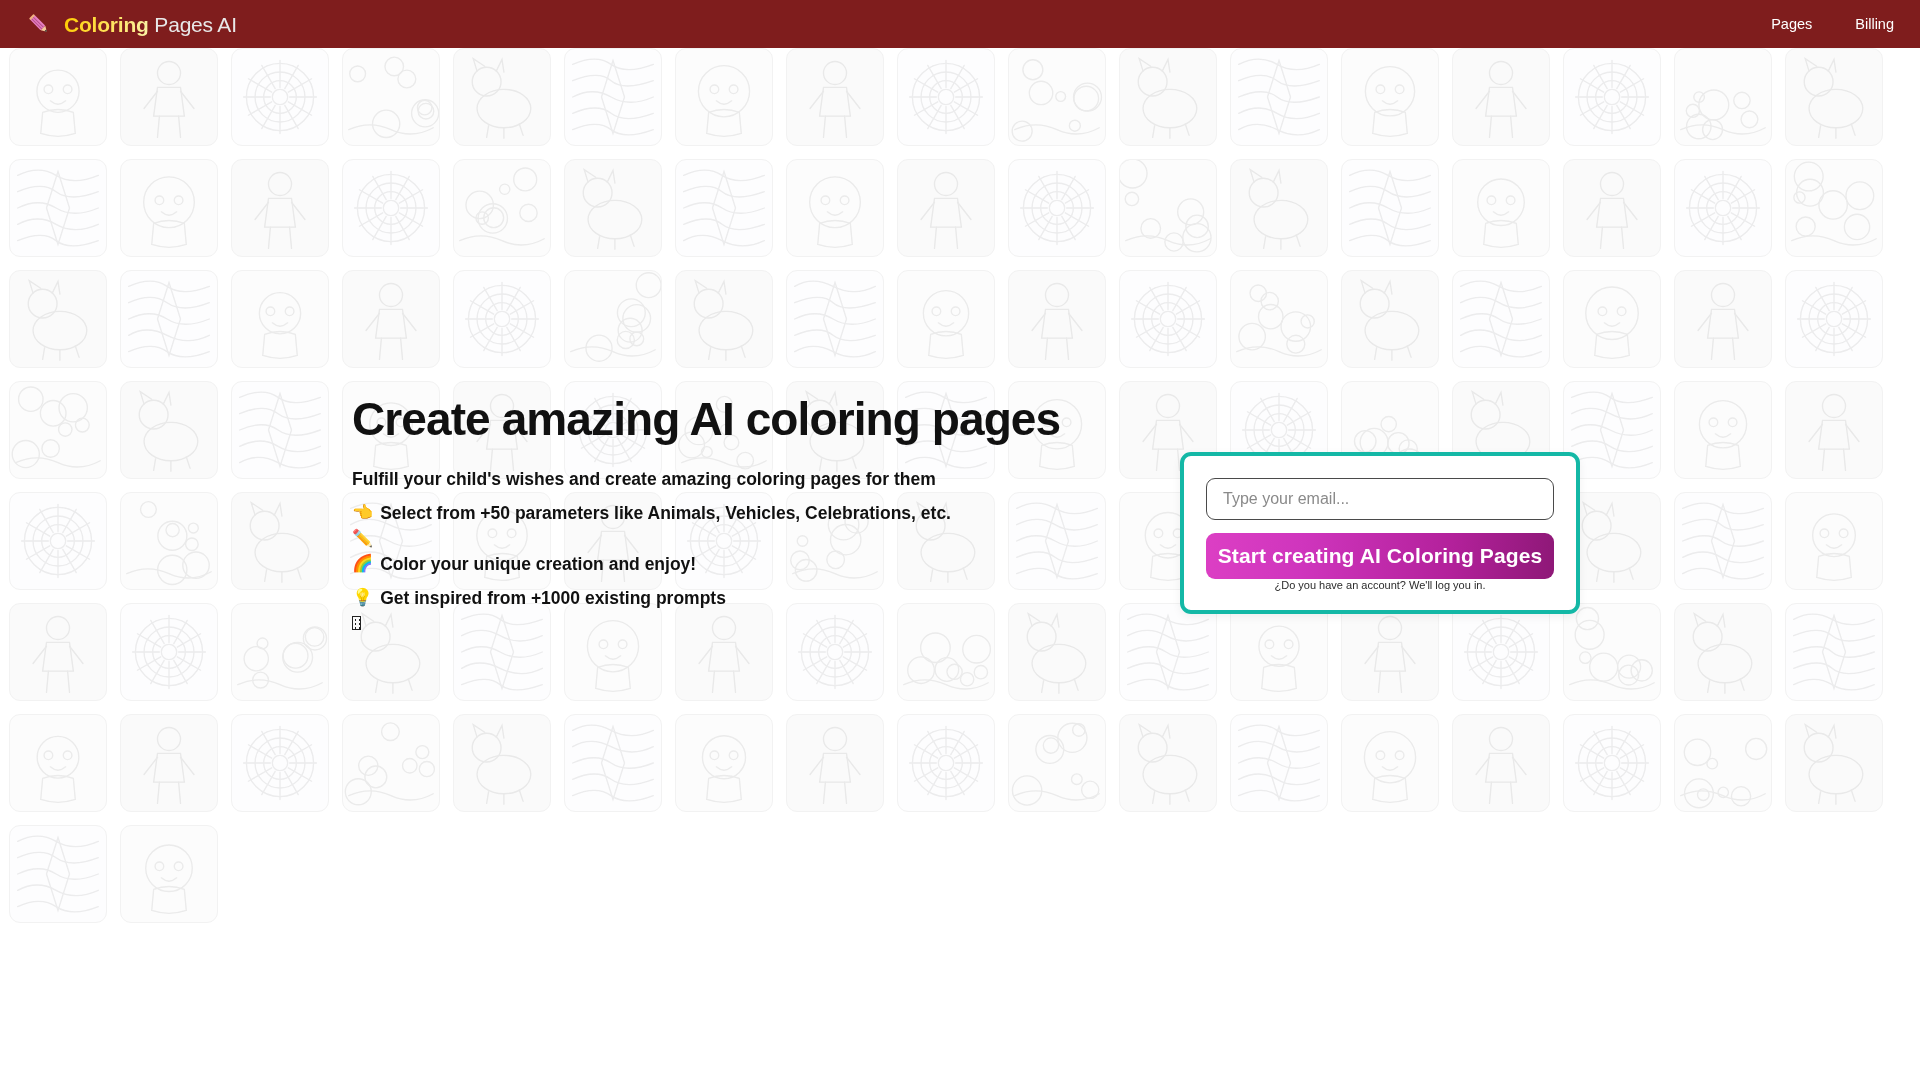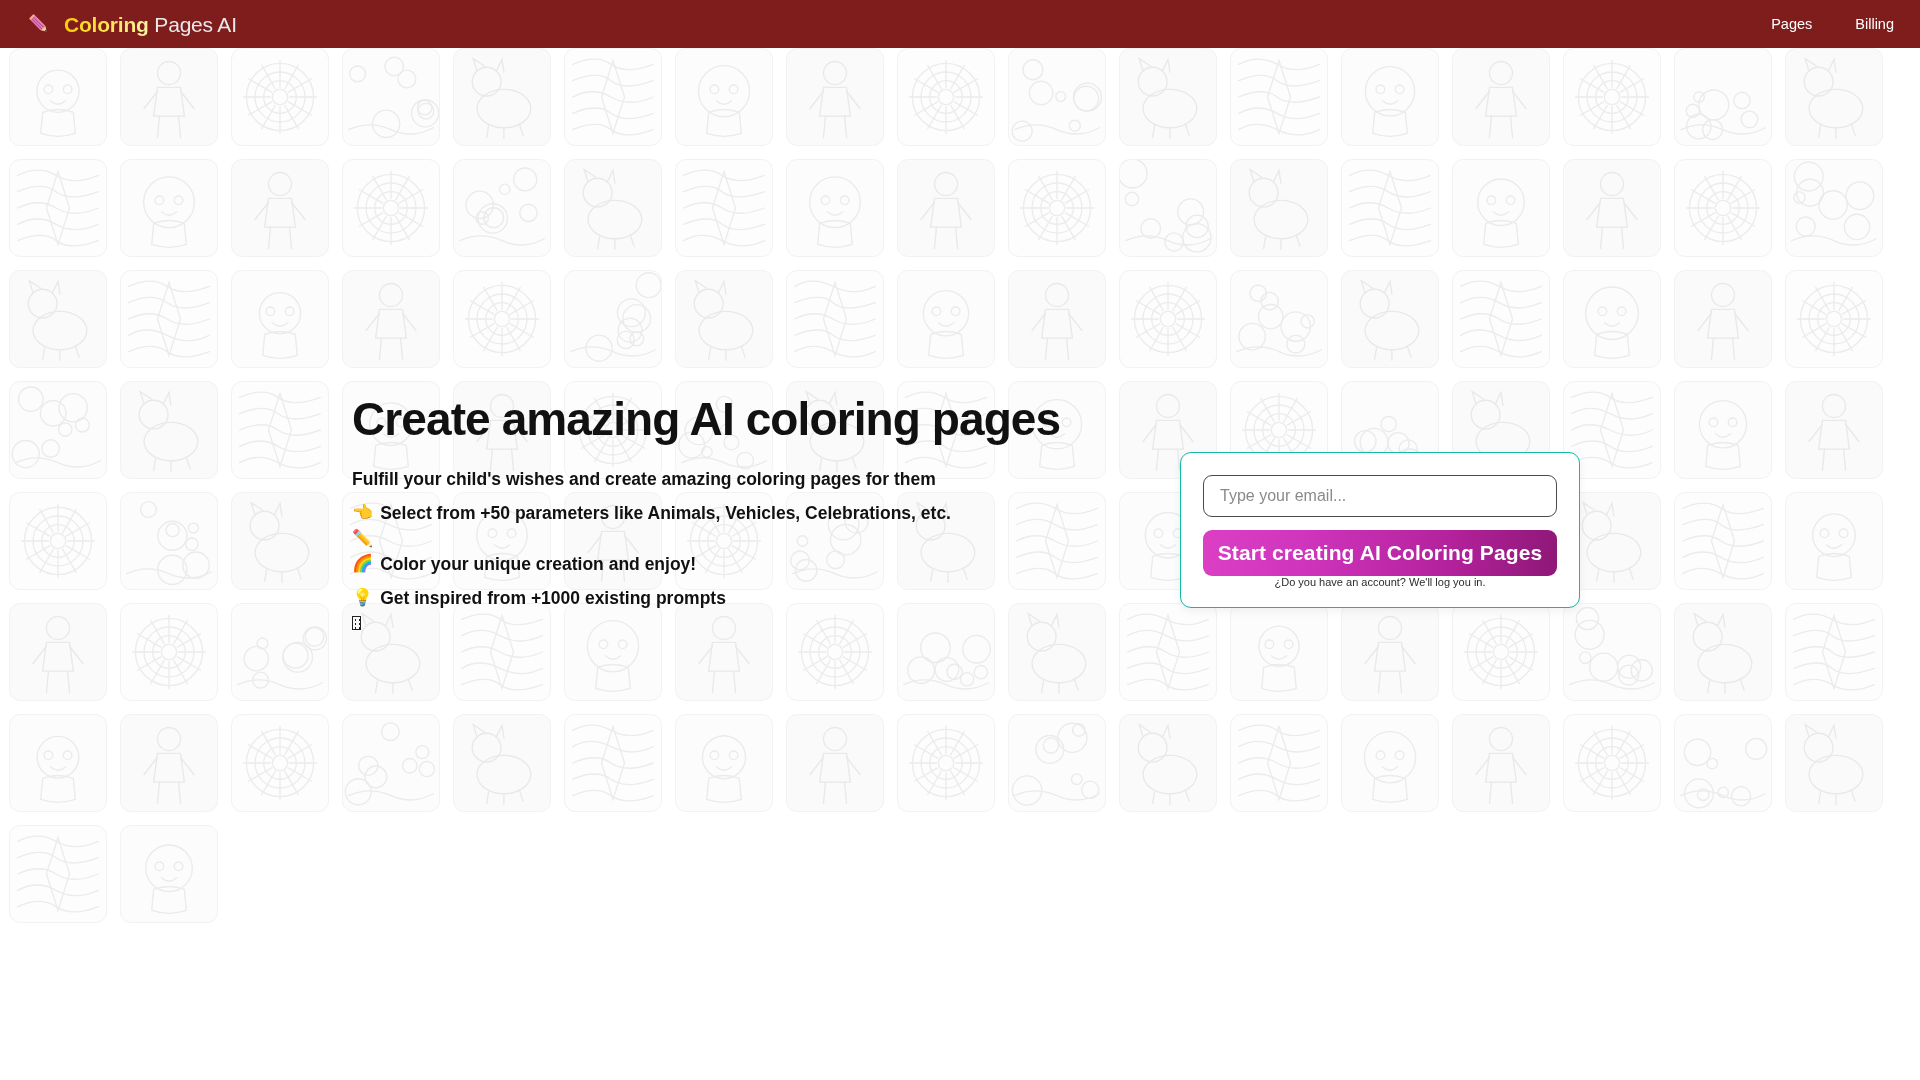--- a/index.html
+++ b/index.html
@@ -160,21 +160,21 @@
       radial-gradient(circle at 6.5px 11px, #222 0.7px, transparent 0.8px);
   }
 
   
   .signup-card {
     position: absolute;
     left: 1180px;
     top: 452px;
     width: 400px;
     background: #ffffff;
-    border: 1px solid #14b8a6;
+    border: 4px solid #14b8a6;
     border-radius: 11px;
     padding: 22px 22px 18px 22px;
     z-index: 30;
     box-shadow: 0 3px 10px rgba(0,0,0,0.06);
   }
   .email-input {
     display: block;
     width: 100%;
     height: 42px;
     border: 1px solid #4a4a4a;

